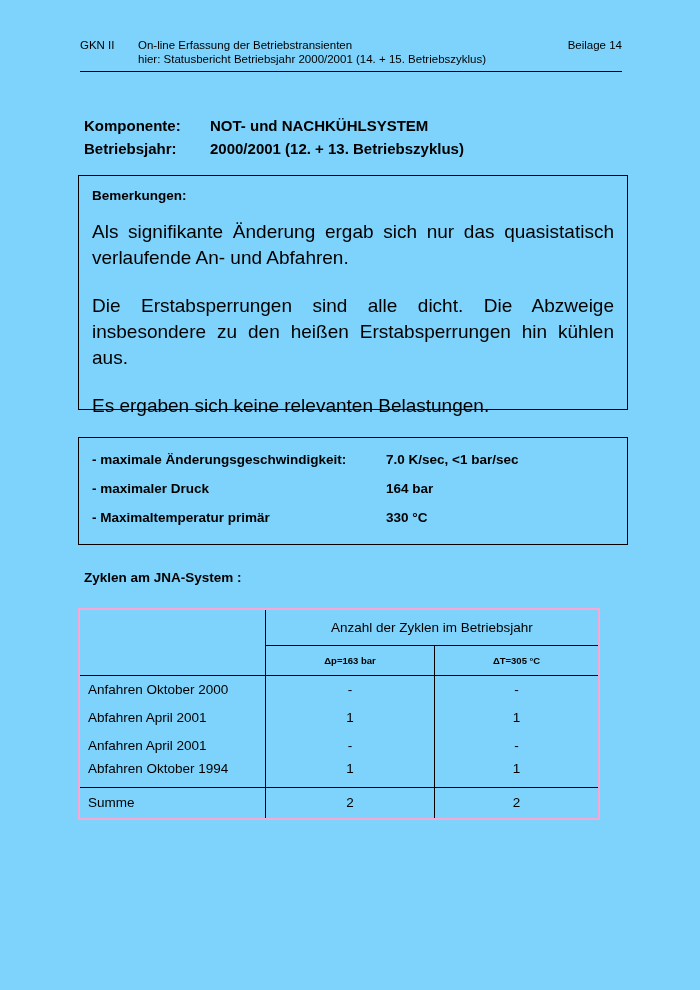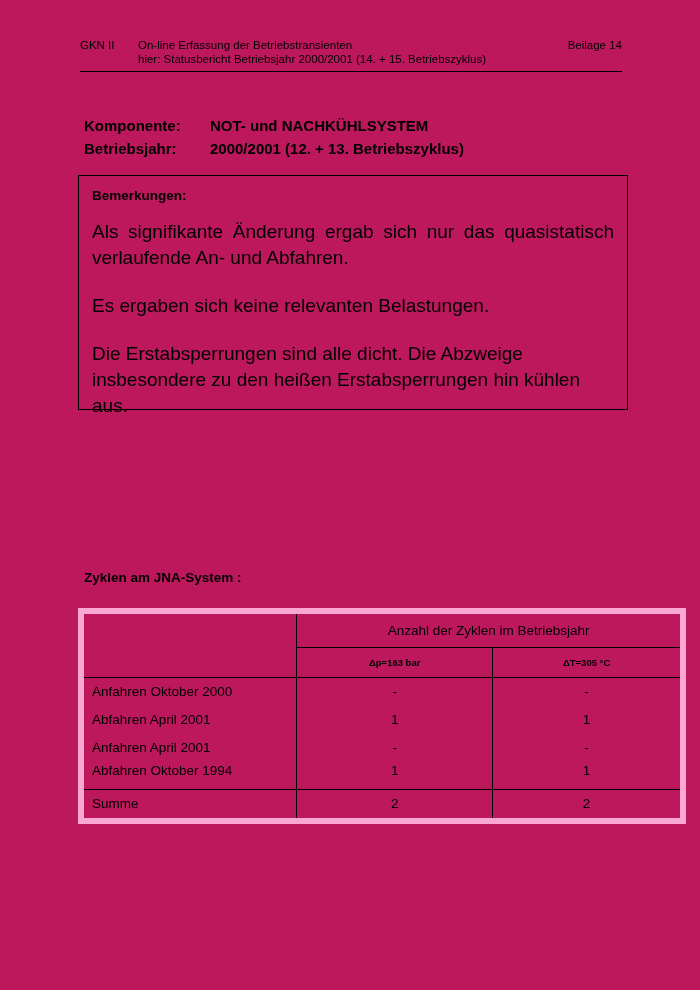--- a/index.html
+++ b/index.html
@@ -3,21 +3,21 @@
 <meta charset="utf-8">
 <style>
   * { margin: 0; padding: 0; box-sizing: border-box; }
   html, body { background: #ffffff; }
   body {
     width: 700px; height: 990px;
     font-family: "Liberation Sans", "DejaVu Sans", sans-serif;
     color: #000;
     position: relative;
   }
-  .page { position: relative; width: 700px; height: 990px; background: #be185d; overflow: hidden; }
+  .page { position: relative; width: 700px; height: 990px; background: #7dd3fc; overflow: hidden; }
 
   
   .doc-header {
     position: absolute; left: 80px; top: 38px; width: 542px;
     display: flex; align-items: flex-start;
     font-size: 11.5px; line-height: 14px;
     border-bottom: 1px solid #000;
     padding-bottom: 5px;
   }
   .doc-id { width: 58px; flex: none; }
@@ -48,22 +48,22 @@
   }
   .limit-row { display: flex; font-weight: bold; font-size: 13.5px; line-height: 20px; margin-bottom: 9px; }
   .limit-row .l-label { width: 294px; flex: none; }
 
   
   .cycles-heading {
     position: absolute; left: 84px; top: 570px;
     font-weight: bold; font-size: 13.5px;
   }
   .cycles-table {
-    position: absolute; left: 78px; top: 608px; width: 608px;
-    border-collapse: collapse; border: 6px solid #f9a8d4;
+    position: absolute; left: 78px; top: 608px; width: 522px;
+    border-collapse: collapse; border: 2px solid #f9a8d4;
     font-size: 13.5px;
     padding-left: 8px;
   }
   .cycles-table td { vertical-align: middle; }
   .col-label { width: 187px; text-align: left; padding-left: 8px; margin-left: 23px; }
   .col-dp { width: 170px; text-align: center; }
   .col-dt { width: 165px; text-align: center; }
   .cell-corner { border-right: 1px solid #000; border-bottom: 1px solid #000; }
   .cell-span-header { border-bottom: 1px solid #000; text-align: center; height: 36px; font-weight: normal; }
   .row-subheader td { border-bottom: 1px solid #000; height: 30px; font-size: 9.5px; font-weight: bold; }
@@ -97,24 +97,38 @@
     </div>
     <div class="title-row">
       <span class="t-label">Betriebsjahr:</span>
       <span class="t-value">2000/2001 (12. + 13. Betriebszyklus)</span>
     </div>
   </section>
 
   <section class="remarks-box">
     <div class="remarks-heading">Bemerkungen:</div>
     <p>Als signifikante Änderung ergab sich nur das quasistatisch verlaufende An- und Abfahren.</p>
+    <p>Die Erstabsperrungen sind alle dicht. Die Abzweige insbesondere zu den heißen Erstabsperrungen hin kühlen aus.</p>
     <p>Es ergaben sich keine relevanten Belastungen.</p>
-    <p>Die Erstabsperrungen sind alle dicht. Die Abzweige insbesondere zu den heißen Erstabsperrungen hin kühlen aus.</p>
   </section>
 
+  <section class="limits-box">
+    <div class="limit-row">
+      <span class="l-label">-  maximale Änderungsgeschwindigkeit:</span>
+      <span class="l-value">7.0 K/sec, &lt;1 bar/sec</span>
+    </div>
+    <div class="limit-row">
+      <span class="l-label">-  maximaler Druck</span>
+      <span class="l-value">164 bar</span>
+    </div>
+    <div class="limit-row">
+      <span class="l-label">-  Maximaltemperatur primär</span>
+      <span class="l-value">330 °C</span>
+    </div>
+  </section>
 
   <div class="cycles-heading">Zyklen am JNA-System :</div>
 
   <table class="cycles-table">
     <tbody>
       <tr>
         <td class="col-label cell-corner" rowspan="2"></td>
         <td class="cell-span-header" colspan="2">Anzahl der Zyklen im Betriebsjahr</td>
       </tr>
       <tr class="row-subheader">

